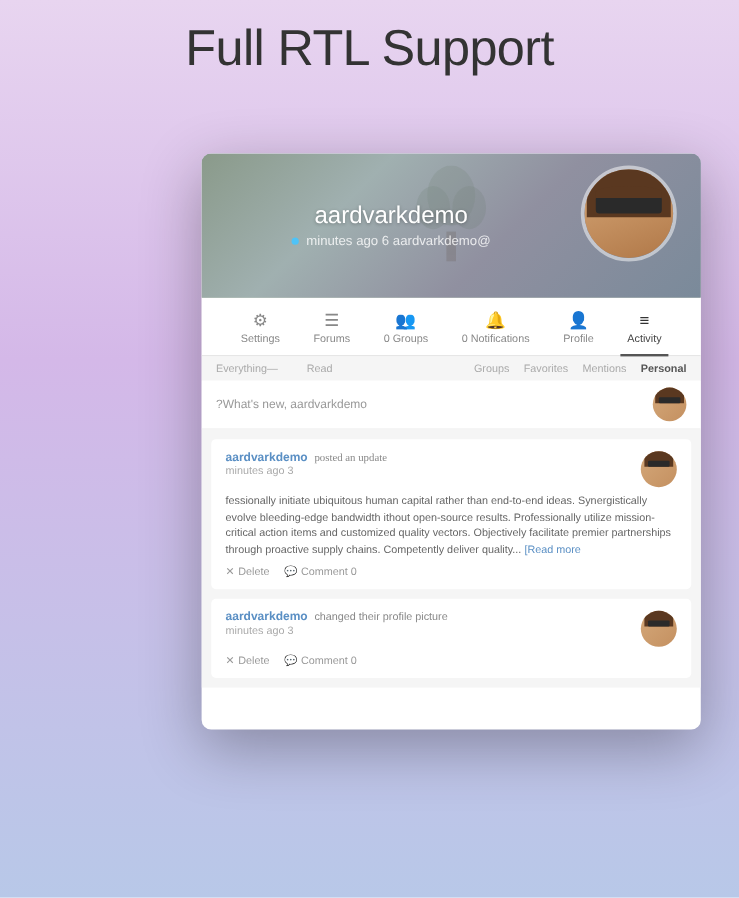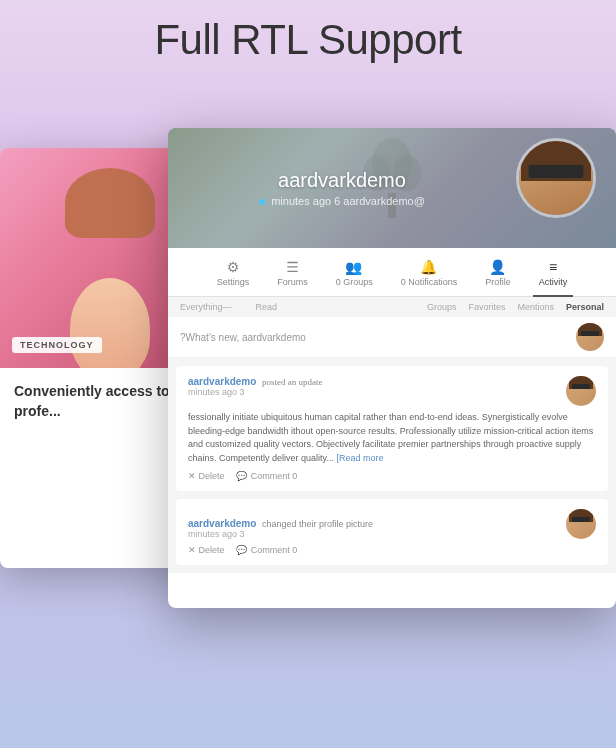--- a/index.html
+++ b/index.html
@@ -99,21 +99,21 @@
       color: #333;
       line-height: 1.4;
       margin-bottom: 8px;
     }
 
     
     .browser-mockup {
       position: absolute;
       left: 168px;
       top: 20px;
-      width: 448px;
+      width: 416px;
       height: 480px;
       background: white;
       border-radius: 8px;
       overflow: hidden;
       box-shadow: 0 15px 50px rgba(0,0,0,0.3);
       z-index: 2;
     }
 
     
     .profile-header {
@@ -398,31 +398,20 @@
   </style>
 </head>
 <body>
 
 <div class="header-section">
   <h1 class="main-title">Full RTL Support</h1>
 </div>
 
 <div class="screenshots-container">
 
-  <div class="left-card">
-    <div class="left-card-top">
-      <div class="face-hair"></div>
-      <div class="face-oval"></div>
-      <div class="tech-badge">TECHNOLOGY</div>
-    </div>
-    <div class="left-card-content">
-      <div class="left-card-title">Conveniently access to profe...</div>
-    </div>
-
-  </div>
 
   <div class="browser-mockup">
 
     <div class="profile-header">
       <div class="profile-header-bg"></div>
 
       <svg class="profile-tree" viewBox="0 0 60 80" xmlns="http://www.w3.org/2000/svg">
         <ellipse cx="30" cy="25" rx="20" ry="25" fill="rgba(100,120,100,0.4)"></ellipse>
         <ellipse cx="15" cy="35" rx="14" ry="18" fill="rgba(90,110,90,0.35)"></ellipse>
         <ellipse cx="45" cy="35" rx="14" ry="18" fill="rgba(90,110,90,0.35)"></ellipse>
@@ -515,21 +504,21 @@
             <span>Delete</span>
           </span>
           <span class="post-action">
             <span>💬</span>
             <span>Comment 0</span>
           </span>
         </div>
       </div>
 
       <div class="activity-post2" style="background:white;margin:8px;border-radius:4px;padding:10px 12px;">
-        <div class="post2-header" style="display:flex;justify-content:space-between;align-items:flex-end;">
+        <div class="post2-header" style="display:flex;justify-content:space-between;align-items:flex-start;">
           <div>
             <span class="post-author">aardvarkdemo</span>
             <span style="font-size:9px;color:#888;margin-left:3px;">changed their profile picture</span>
             <div class="post-time">minutes ago 3</div>
           </div>
           <div class="post-avatar">
             <div class="mini-avatar-hair"></div>
             <div class="mini-avatar-sunglasses"></div>
           </div>
         </div>

